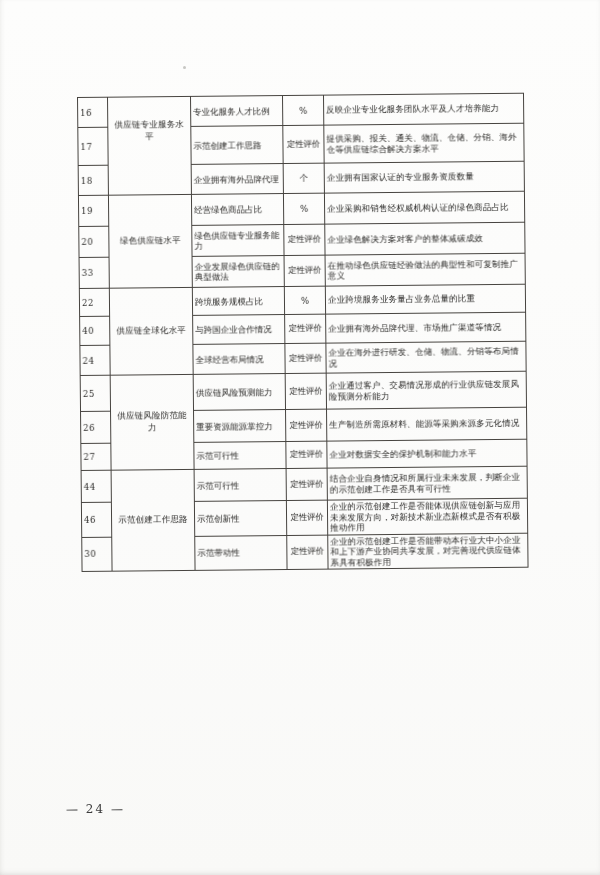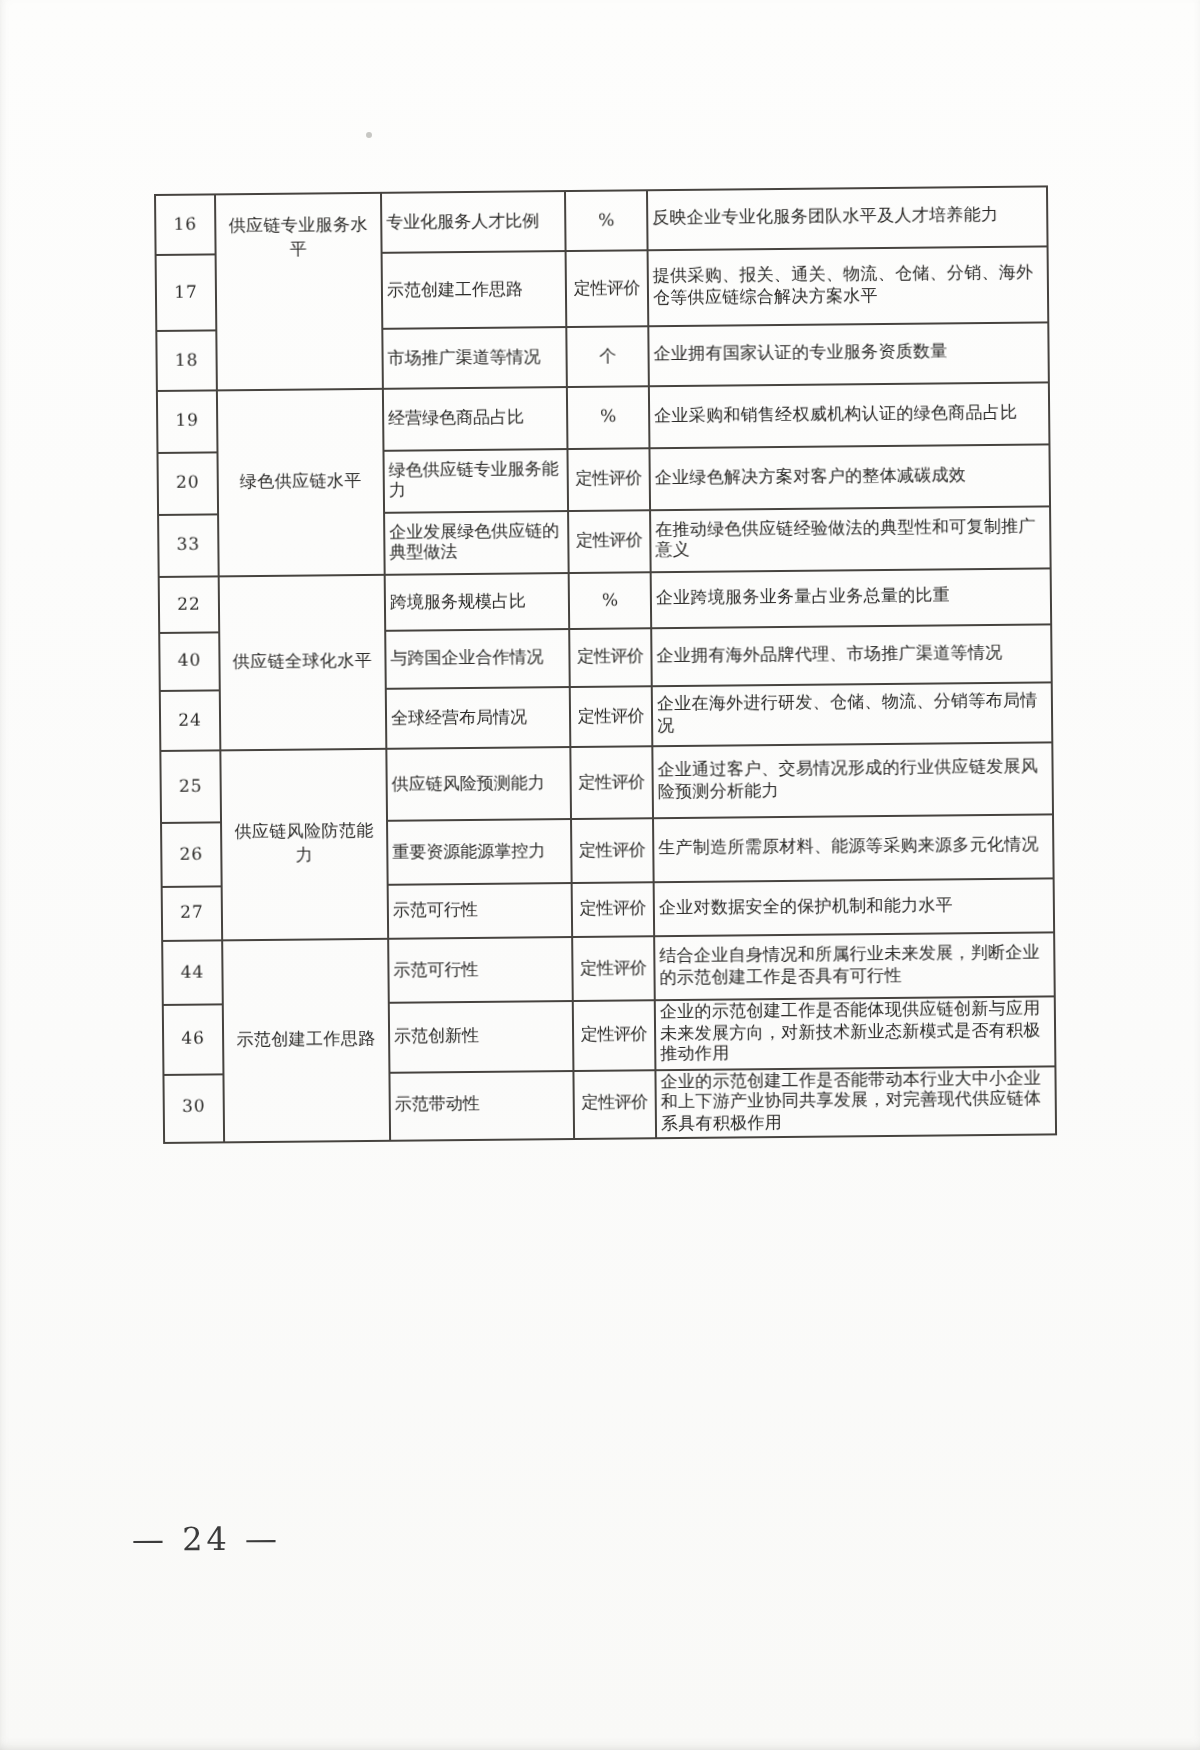--- a/index.html
+++ b/index.html
@@ -24,32 +24,32 @@
   }
   table.ind td{
     border:1px solid #474440;
     font-size:8.5px;
     color:#2b2a28;
     vertical-align:middle;
     padding:1px 2px;
     overflow:hidden;
     word-break:break-all;
   }
-  td.c-no{text-align:center;font-size:9px;letter-spacing:0.5px;}
+  td.c-no{font-size:9px;letter-spacing:0.5px;}
   td.c-cat{text-align:center;font-size:8.5px;letter-spacing:0.2px;}
-  td.c-cat.v-top{vertical-align:top;padding-top:10px;}
+  td.c-cat.v-top{vertical-align:top;padding-top:22px;}
   td.c-ind{font-size:8px;line-height:10px;padding:1px 2px;}
   td.c-measure{text-align:center;font-size:8.5px;letter-spacing:-0.2px;}
   td.c-desc{
     text-align:left;font-size:8px;line-height:10.5px;
     padding:2px 4px;letter-spacing:0.15px;
   }
   .page-number{
-    position:absolute;left:66px;top:760px;
-    font-size:16px;color:#3c3c3c;letter-spacing:2px;
+    position:absolute;left:66px;top:802px;
+    font-size:12px;color:#3c3c3c;letter-spacing:2px;
     transform:rotate(-0.3deg);
   }
   .speck{
     position:absolute;left:183px;top:66px;width:3px;height:3px;
     border-radius:50%;background:#9a9a96;opacity:.55;
   }
   .edge-shade{
     position:absolute;inset:0;pointer-events:none;
     box-shadow:inset 0 -3px 6px -3px rgba(120,120,115,.25), inset 3px 0 8px -6px rgba(120,120,115,.2);
   }
@@ -79,21 +79,21 @@
             <td class="c-desc">反映企业专业化服务团队水平及人才培养能力</td>
           </tr>
           <tr style="height: 38px;">
             <td class="c-no">17</td>
             <td class="c-ind">示范创建工作思路</td>
             <td class="c-measure">定性评价</td>
             <td class="c-desc">提供采购、报关、通关、物流、仓储、分销、海外仓等供应链综合解决方案水平</td>
           </tr>
           <tr style="height: 30px;">
             <td class="c-no">18</td>
-            <td class="c-ind">市场推广渠道等情况</td>
+            <td class="c-ind">企业拥有海外品牌代理</td>
             <td class="c-measure">个</td>
             <td class="c-desc">企业拥有国家认证的专业服务资质数量</td>
           </tr>
           <tr style="height: 31px;">
             <td class="c-no">19</td>
             <td class="c-cat" rowspan="3">绿色供应链水平</td>
             <td class="c-ind">经营绿色商品占比</td>
             <td class="c-measure">%</td>
             <td class="c-desc">企业采购和销售经权威机构认证的绿色商品占比</td>
           </tr>

